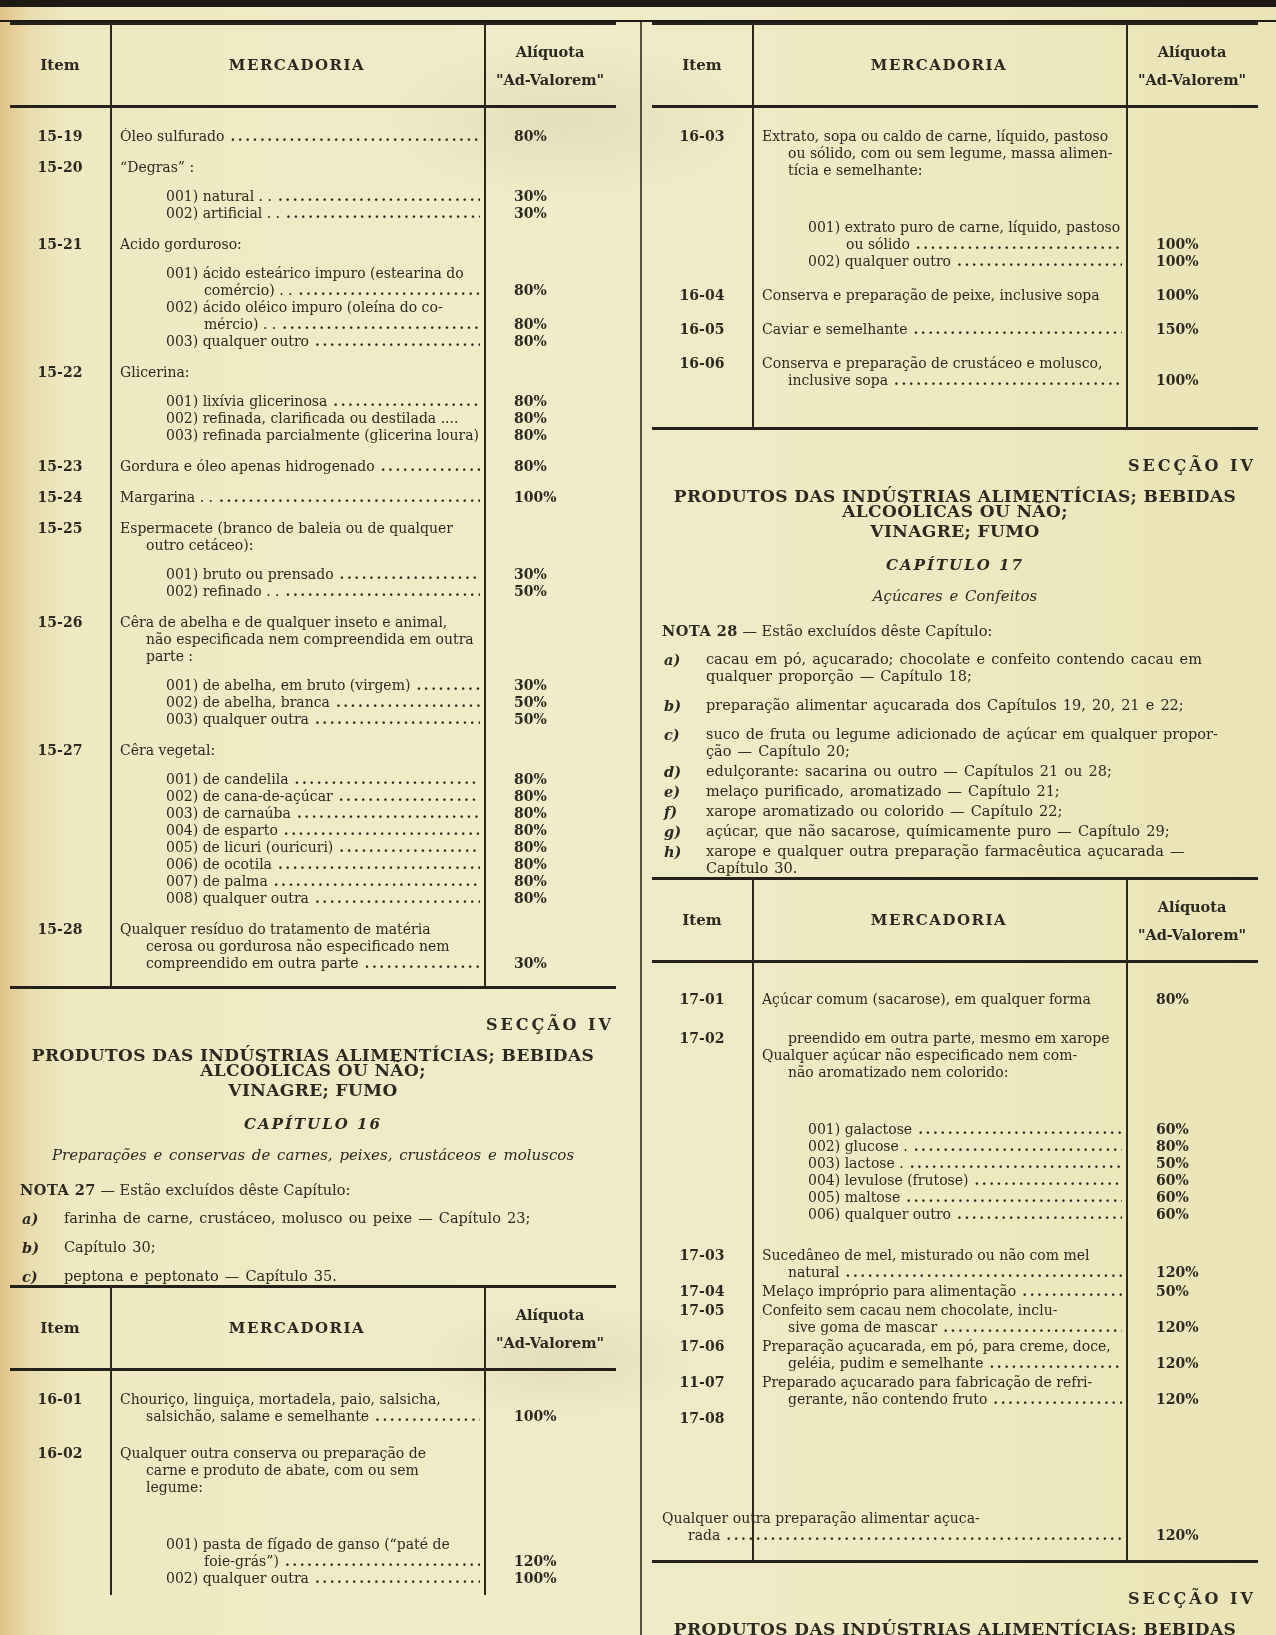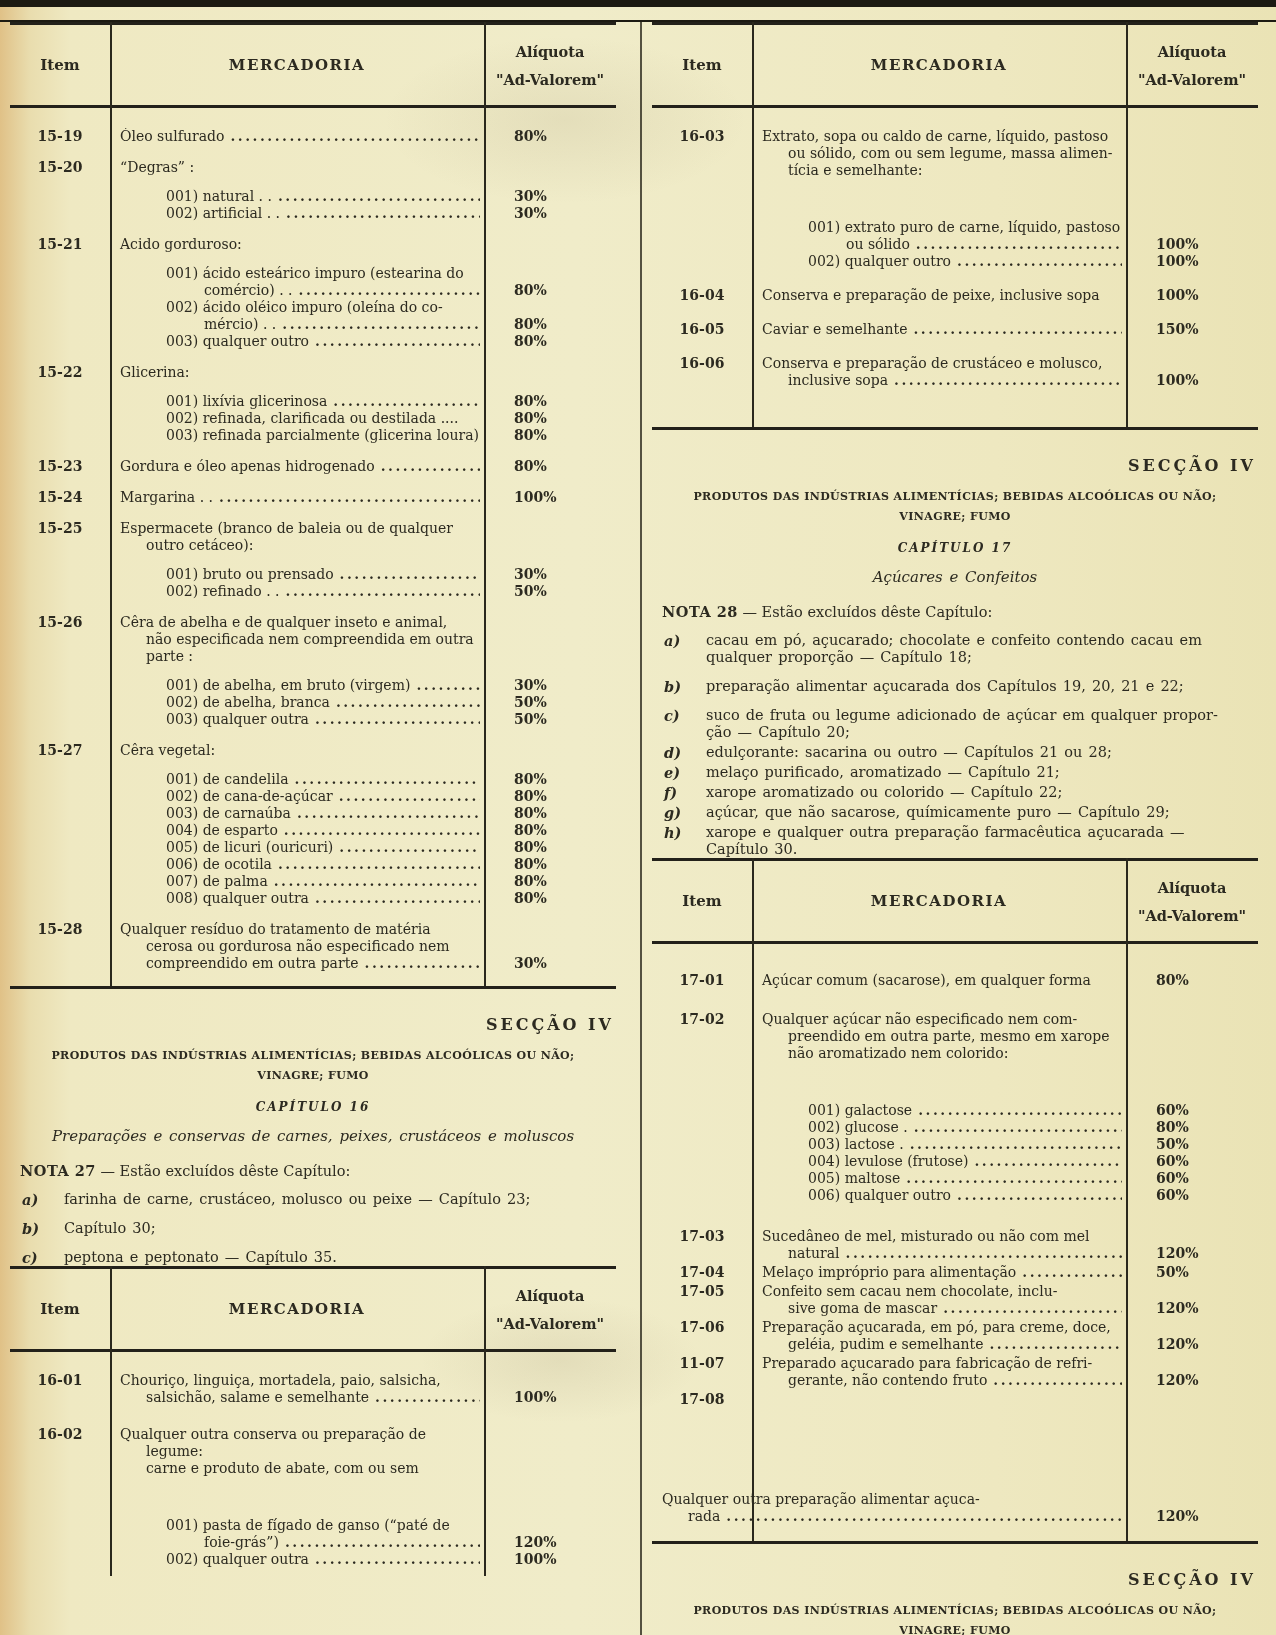--- a/index.html
+++ b/index.html
@@ -46,24 +46,24 @@
   .l-desc.i3{padding-left:94px;}
   .l-t{white-space:nowrap;}
   .l-dots{flex:1;overflow:hidden;white-space:nowrap;font-weight:bold;letter-spacing:2.5px;padding-left:6px;}
   .l-dots::before{content:"..........................................................................................";}
   .l-val{width:132px;flex:0 0 132px;box-sizing:border-box;padding-left:30px;
          font-weight:bold;font-size:14px;line-height:17px;white-space:nowrap;}
 
   
   .section{padding:0 2px;}
   .sec-title{text-align:right;font-weight:bold;font-size:16px;letter-spacing:3px;margin-top:26px;}
-  .sec-caps{text-align:center;font-weight:bold;font-size:11px;letter-spacing:.4px;
+  .sec-caps{text-align:center;font-weight:bold;font-size:17px;letter-spacing:.4px;
             line-height:15px;margin-top:5px;}
   .sec-caps.first{margin-top:14px;}
-  .sec-chapter{text-align:center;font-weight:bold;font-style:italic;font-size:12px;
+  .sec-chapter{text-align:center;font-weight:bold;font-style:italic;font-size:15px;
                letter-spacing:2px;margin-top:17px;}
   .sec-chtitle{text-align:center;font-style:italic;font-size:15px;margin-top:13px;word-spacing:2px;}
   .sec-note{font-size:14.5px;margin-top:17px;padding-left:8px;}
   .sec-note b{letter-spacing:.5px;}
   .note-item{position:relative;padding-left:52px;font-size:14.5px;line-height:17px;
              margin-top:12px;word-spacing:1.5px;}
   .note-item.tight{margin-top:3px;}
   .ni-marker{position:absolute;left:10px;top:0;font-style:italic;font-weight:bold;}
 </style>
 </head>
@@ -440,27 +440,27 @@
               <div class="e-item">16-02</div>
               <div class="e-lines">
                 <div class="line">
                   <div class="l-desc i0">
                     <span class="l-t">Qualquer outra conserva ou preparação de</span>
                   </div>
                   <div class="l-val"></div>
                 </div>
                 <div class="line">
                   <div class="l-desc i1">
+                    <span class="l-t">carne e produto de abate, com ou sem</span>
+                  </div>
+                  <div class="l-val"></div>
+                </div>
+                <div class="line">
+                  <div class="l-desc i1">
                     <span class="l-t">legume:</span>
-                  </div>
-                  <div class="l-val"></div>
-                </div>
-                <div class="line">
-                  <div class="l-desc i1">
-                    <span class="l-t">carne e produto de abate, com ou sem</span>
                   </div>
                   <div class="l-val"></div>
                 </div>
                 <div class="line g2">
                   <div class="l-desc i2">
                     <span class="l-t">001) pasta de fígado de ganso (“paté de</span>
                   </div>
                   <div class="l-val"></div>
                 </div>
                 <div class="line">
@@ -644,28 +644,28 @@
                     <span class="l-t">Açúcar comum (sacarose), em qualquer forma</span>
                   </div>
                   <div class="l-val">80%</div>
                 </div>
               </div>
             </div>
             <div class="entry" style="margin-top: 22px;">
               <div class="e-item">17-02</div>
               <div class="e-lines">
                 <div class="line">
+                  <div class="l-desc i1">
+                    <span class="l-t">preendido em outra parte, mesmo em xarope</span>
+                  </div>
+                  <div class="l-val"></div>
+                </div>
+                <div class="line">
                   <div class="l-desc i0">
                     <span class="l-t">Qualquer açúcar não especificado nem com-</span>
-                  </div>
-                  <div class="l-val"></div>
-                </div>
-                <div class="line">
-                  <div class="l-desc i1">
-                    <span class="l-t">preendido em outra parte, mesmo em xarope</span>
                   </div>
                   <div class="l-val"></div>
                 </div>
                 <div class="line">
                   <div class="l-desc i1">
                     <span class="l-t">não aromatizado nem colorido:</span>
                   </div>
                   <div class="l-val"></div>
                 </div>
                 <div class="line g2">

